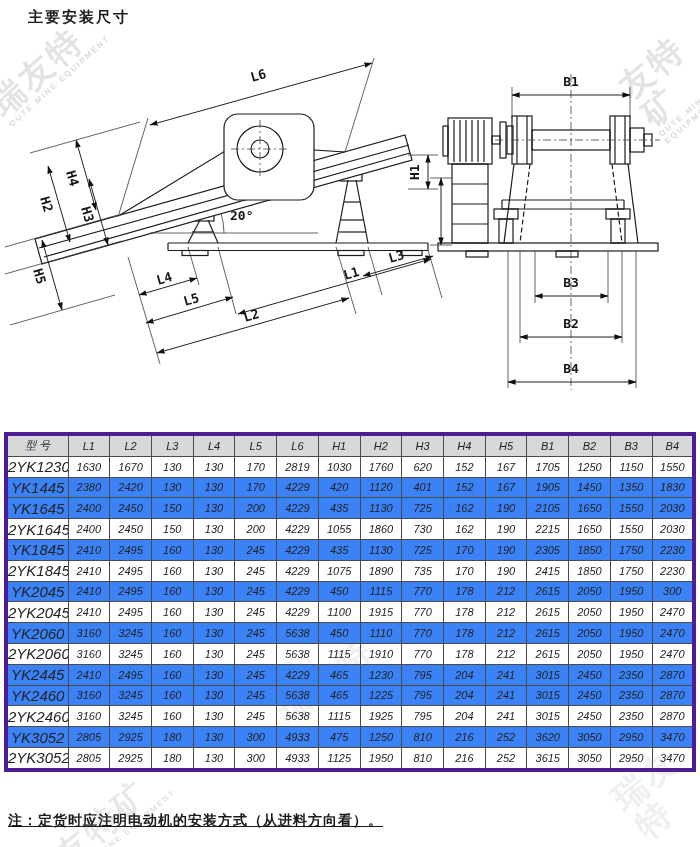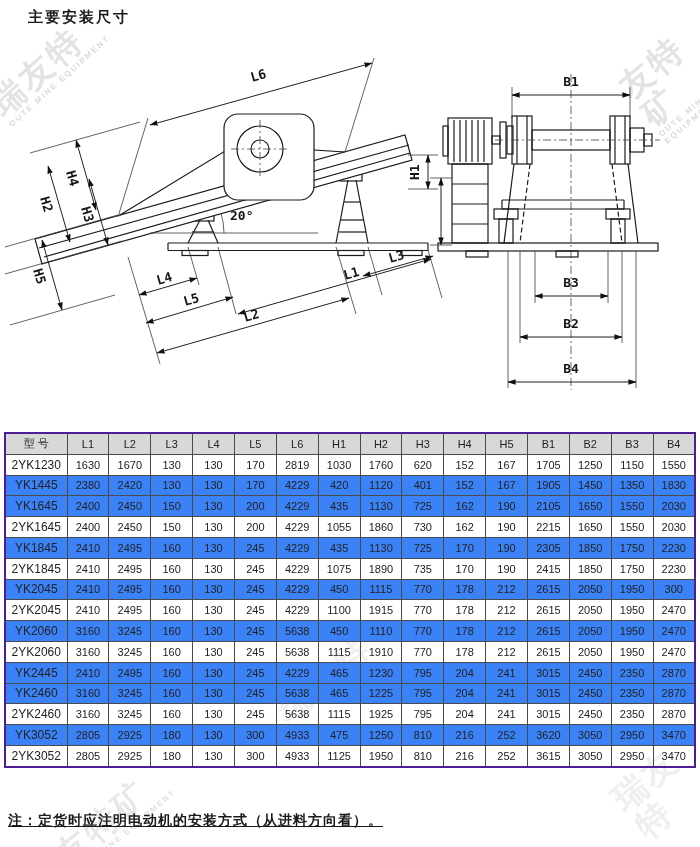--- a/index.html
+++ b/index.html
@@ -15,24 +15,24 @@
   .whitefill{fill:#fff !important;}
   .dash{stroke-dasharray:5 3;}
   .cl{stroke-dasharray:8 3 2 3;stroke-width:0.8 !important;stroke:#444 !important;}
   svg.drawing text{stroke:none;fill:#151515;font-family:"DejaVu Sans Mono",monospace;
       font-size:13px;font-weight:bold;}
   
   table.dims{position:absolute;left:4px;top:432px;width:692px;border-collapse:collapse;
       table-layout:fixed;font-size:11px;}
   table.dims th,table.dims td{border:1px solid #4a4a4a;text-align:center;height:19.8px;
       padding:0;font-weight:normal;color:#222;overflow:hidden;white-space:nowrap;}
-  table.dims{border:2px solid #4c1d95;}
+  table.dims{border:4px solid #4c1d95;font-style:italic;}
   table.dims thead tr{background:#d8d8d8;}
   table.dims tr.shaded{background:#3b82f6;}
-  table.dims td.model{font-size:12px;}
+  table.dims td.model{font-size:15px;}
   
   .wm{position:absolute;color:rgba(145,145,145,.26);font-weight:bold;pointer-events:none;
       transform-origin:0 0;line-height:1.05;}
   .wm .cn{font-size:34px;letter-spacing:3px;}
   .wm .en{font-size:8px;letter-spacing:2px;color:rgba(145,145,145,.34);}
 </style>
 </head>
 <body>
 
 <div class="wm" style="left:-16px;top:96px;transform:rotate(-42deg);">

